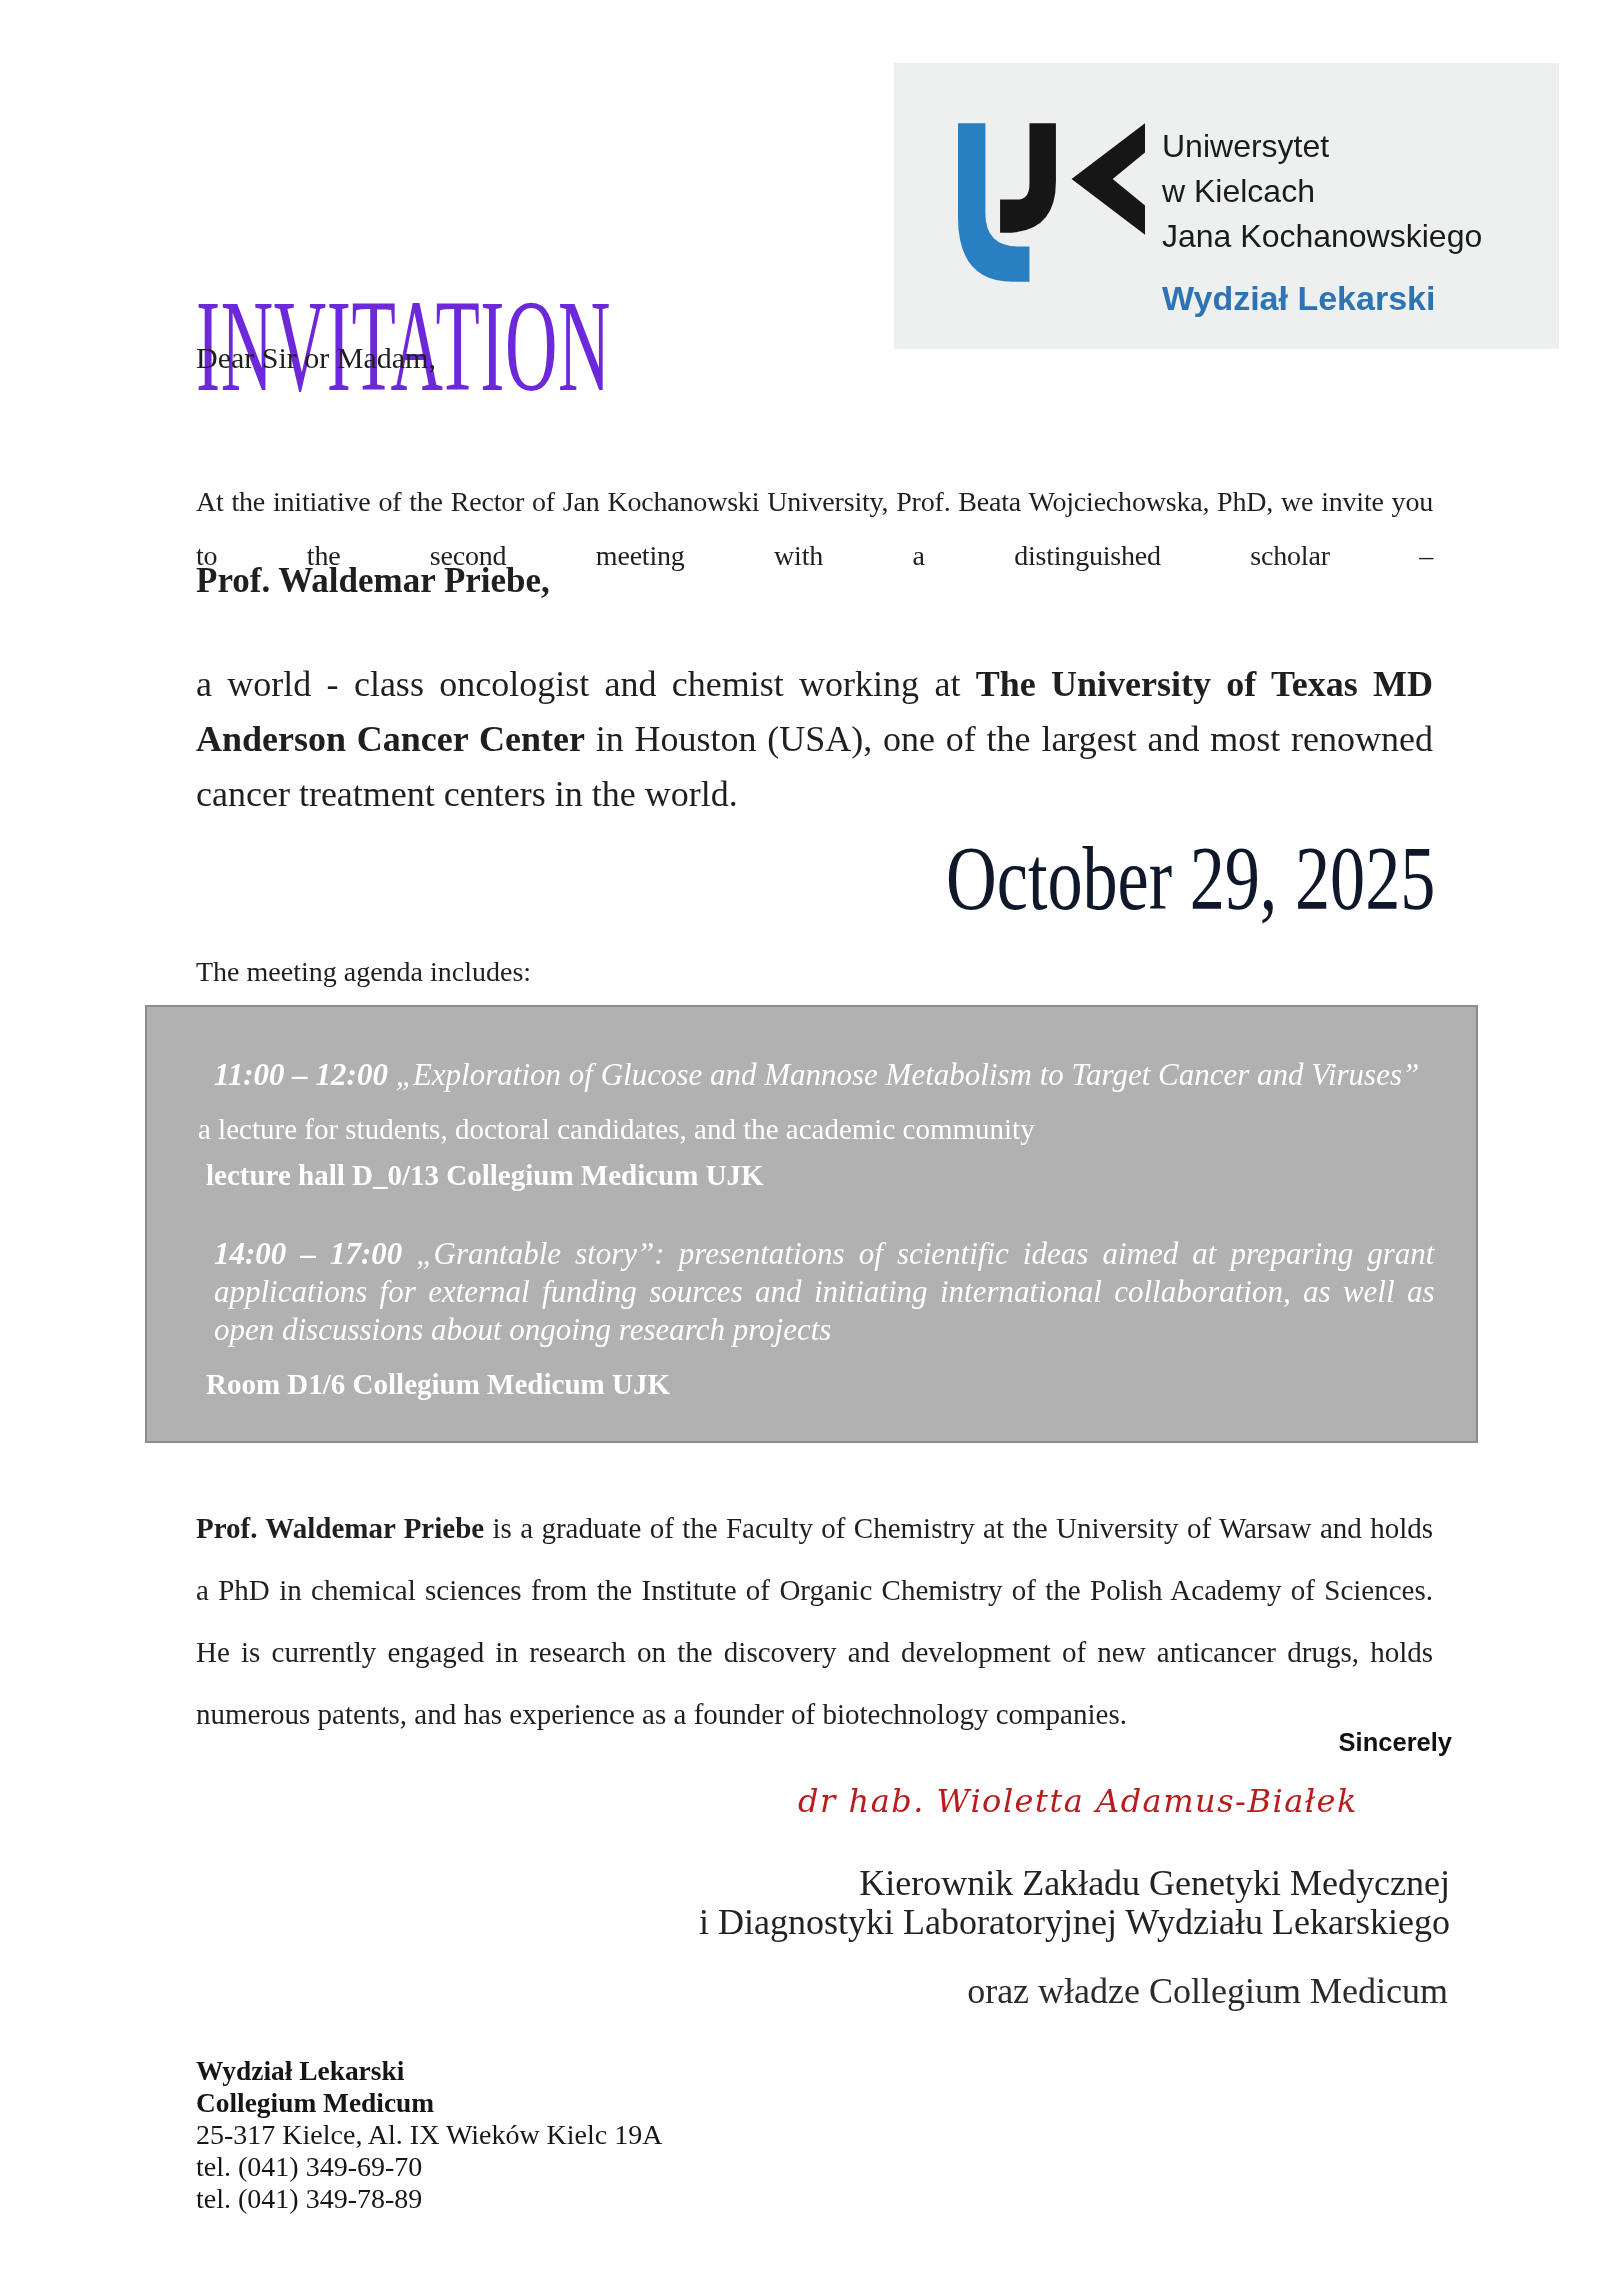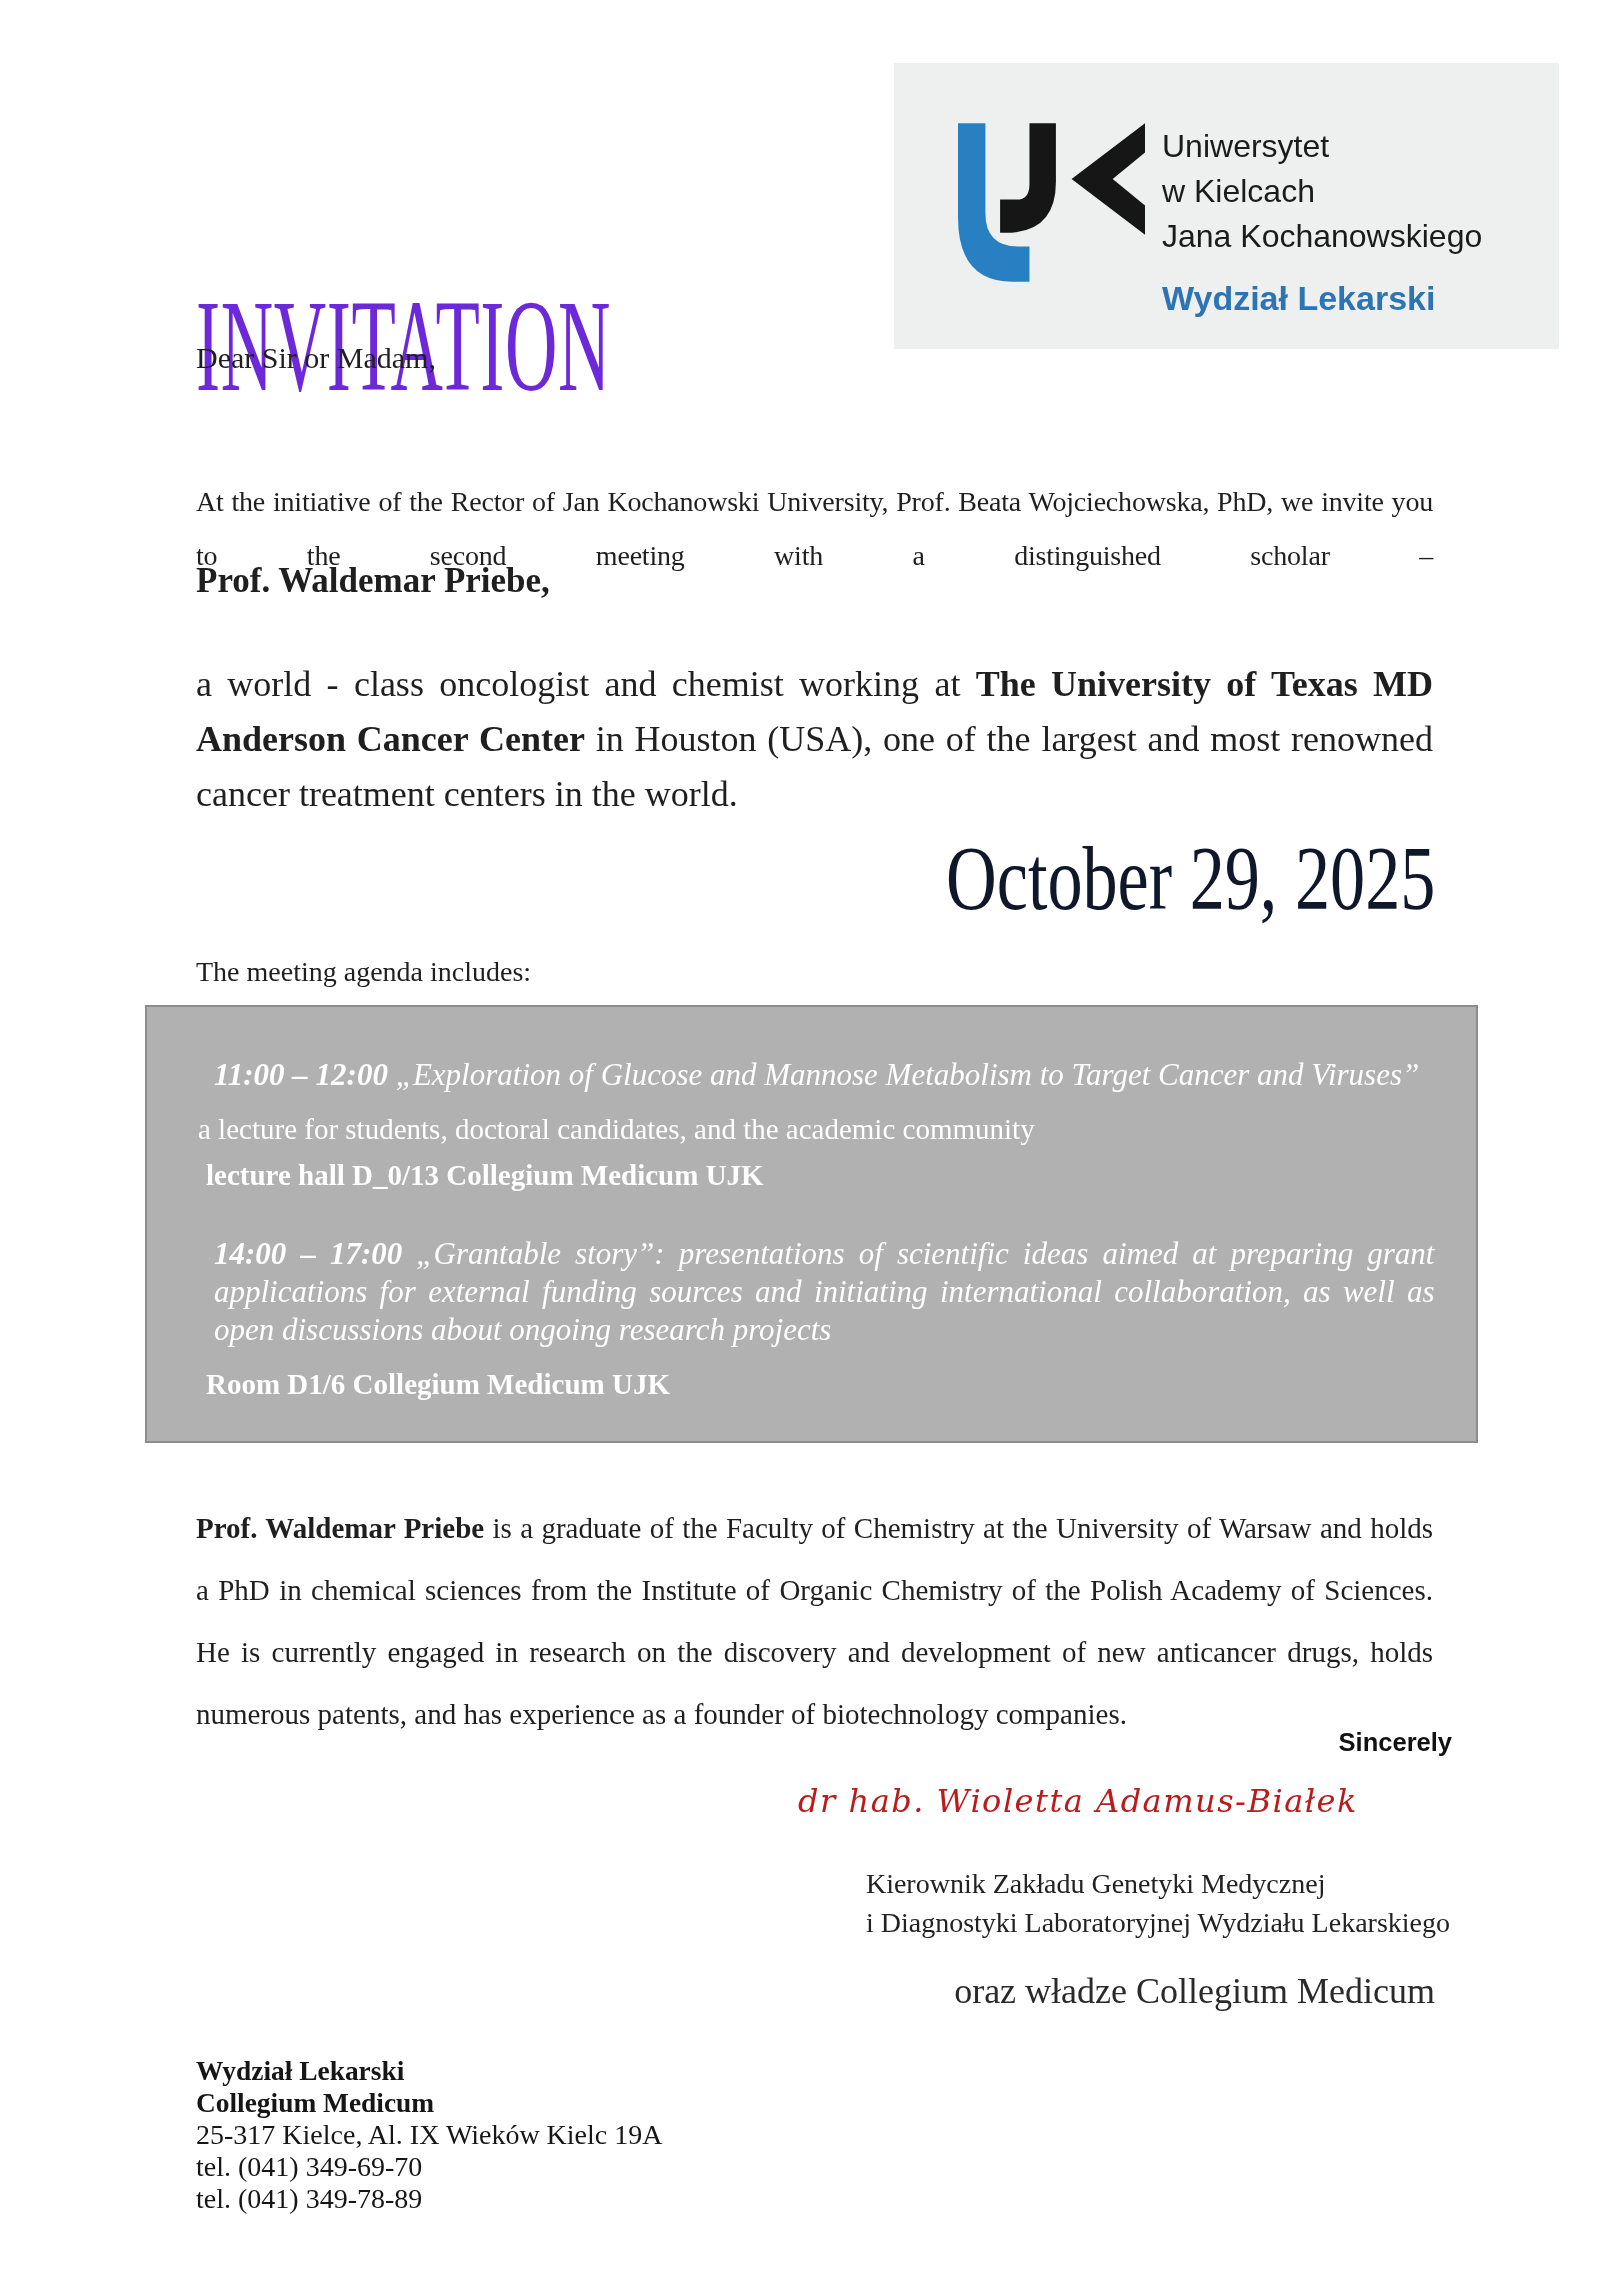--- a/index.html
+++ b/index.html
@@ -70,25 +70,25 @@
   .closing{
     position:absolute;right:169px;top:1728px;
     font-family:"Liberation Sans",sans-serif;font-weight:700;font-size:25.5px;color:#111;
   }
   .signature-script{
     position:absolute;left:686px;top:1782px;width:784px;text-align:center;
     font-family:"DejaVu Serif",serif;font-style:italic;
     font-size:32px;letter-spacing:1.5px;color:#b91c1c;white-space:nowrap;
   }
   .signature-titles{
-    position:absolute;right:171px;top:1864px;
-    font-size:28px;line-height:39px;color:#222;
+    position:absolute;right:171px;top:1864px;text-align:right;
+    font-size:36px;line-height:39px;color:#222;
   }
   .signature-extra{
-    position:absolute;right:186px;top:1970px;
+    position:absolute;right:173px;top:1970px;
     font-size:36px;color:#2a2a2a;white-space:nowrap;
   }
   
   .footer{
     position:absolute;left:196px;top:2055px;
     font-size:28px;line-height:32px;color:#161616;
   }
   .footer .f-bold{font-weight:700;font-size:27.4px;}
 </style>
 </head>

